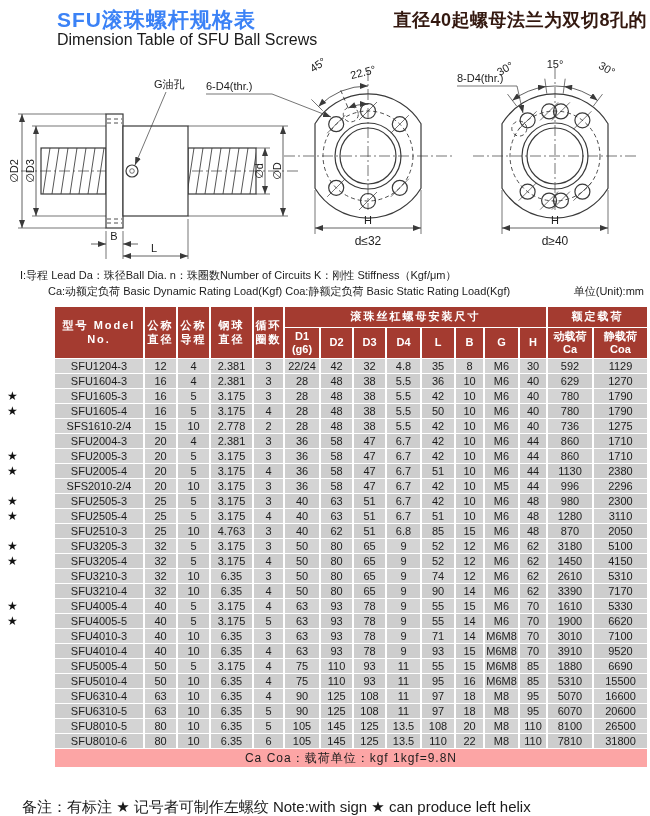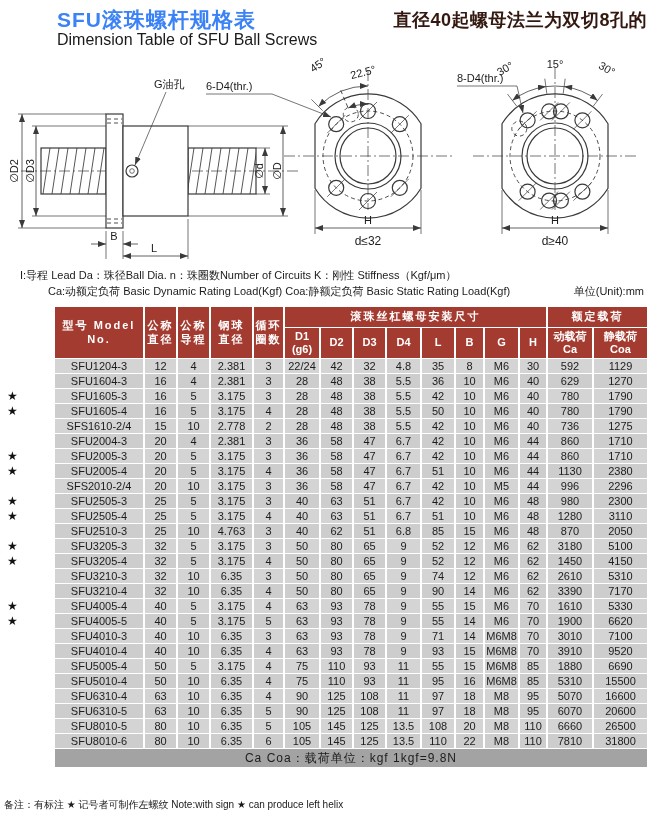--- a/index.html
+++ b/index.html
@@ -44,23 +44,23 @@
   td{
     background:#d4d4d4;font-size:11px;text-align:center;height:14px;line-height:14px;
     border:1px solid #fff;border-left-width:2px;border-right-width:2px;
     padding:0 1px;color:#1c1c1c;white-space:nowrap;
   }
   tbody tr:nth-child(even) td{background:#cdcdcd;}
   .star-cell, .star-head{
     background:#fff !important;border:none !important;text-align:left;
     padding-left:6px;font-size:12px;color:#111;
   }
-  tfoot td{background:#a3a3a3;font-size:12px;height:18px;line-height:18px;letter-spacing:1px;}
-
-  #note-line{left:4px;top:798px;font-size:10px;color:#1a1a1a;}
+  tfoot td{background:#fca5a5;font-size:12px;height:18px;line-height:18px;letter-spacing:1px;}
+
+  #note-line{left:22px;top:798px;font-size:15px;color:#1a1a1a;}
 </style>
 </head>
 <body>
 
 <div class="abs" id="title-cn">SFU滚珠螺杆规格表</div>
 <div class="abs" id="title-en">Dimension Table of SFU Ball Screws</div>
 <div class="abs" id="title-right">直径40起螺母法兰为双切8孔的</div>
 
 <svg class="abs" style="left:6px;top:66px;" width="300" height="215" viewBox="0 0 300 215">
   <defs>
@@ -728,21 +728,21 @@
           <td>6.35</td>
           <td>5</td>
           <td>105</td>
           <td>145</td>
           <td>125</td>
           <td>13.5</td>
           <td>108</td>
           <td>20</td>
           <td>M8</td>
           <td>110</td>
-          <td>6660</td>
+          <td>8100</td>
           <td>26500</td>
         </tr>
         <tr>
           <td class="star-cell"></td>
           <td>SFU8010-6</td>
           <td>80</td>
           <td>10</td>
           <td>6.35</td>
           <td>6</td>
           <td>105</td>

